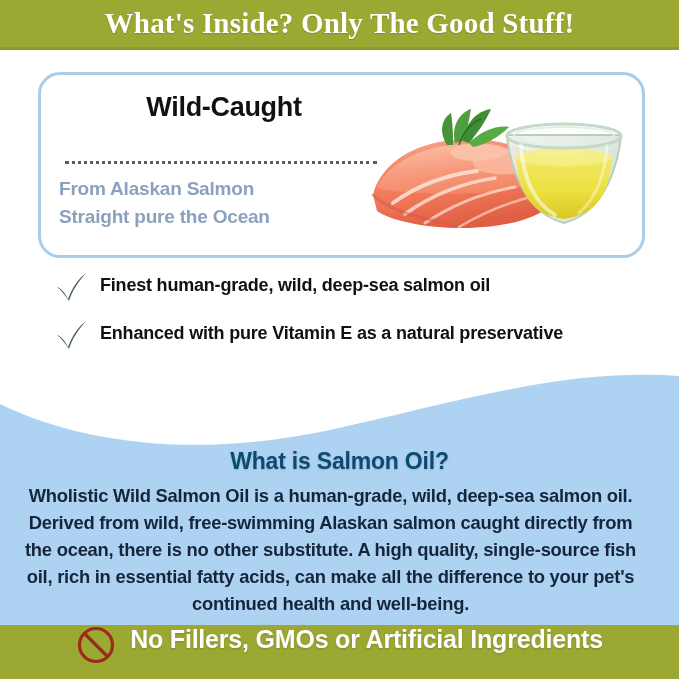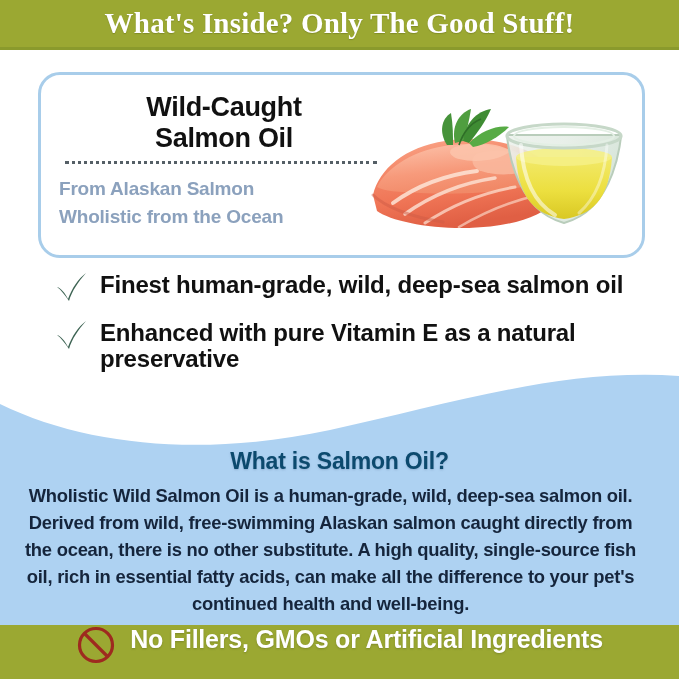--- a/index.html
+++ b/index.html
@@ -124,21 +124,21 @@
     position: absolute;
     left: 2px;
     top: 0px;
     width: 34px;
     height: 30px;
   }
   .check-icon svg { display: block; }
   .feature-text {
     color: #111111;
     font-weight: bold;
-    font-size: 24px;
+    font-size: 18px;
     line-height: 26px;
     letter-spacing: -0.2px;
   }
 
   
   .blue-section {
     position: absolute;
     left: 0;
     top: 360px;
     width: 679px;
@@ -213,28 +213,27 @@
 
   <div class="top-banner">
     <div class="top-banner-text">What's Inside? Only The Good Stuff!</div>
   </div>
 
   <div class="white-body">
 
     <div class="product-card">
       <div class="card-heading">
         <span>Wild-Caught</span><br>
-        <span>Salmon Oil</span>
       </div>
 
       <div class="card-divider"></div>
 
       <div class="card-subtitle">
         <span>From Alaskan Salmon</span><br>
-        <span>Wholistic from the Ocean</span>
+        <span>Straight pure the Ocean</span>
       </div>
 
       <div class="product-photo">
         <svg class="photo-svg" viewBox="0 0 280 170" xmlns="http://www.w3.org/2000/svg">
           <defs>
             <linearGradient id="salmonBody" x1="0" y1="0" x2="0.3" y2="1">
               <stop offset="0%" stop-color="#fba98c"></stop>
               <stop offset="35%" stop-color="#f4896a"></stop>
               <stop offset="70%" stop-color="#ef7455"></stop>
               <stop offset="100%" stop-color="#e05f44"></stop>

